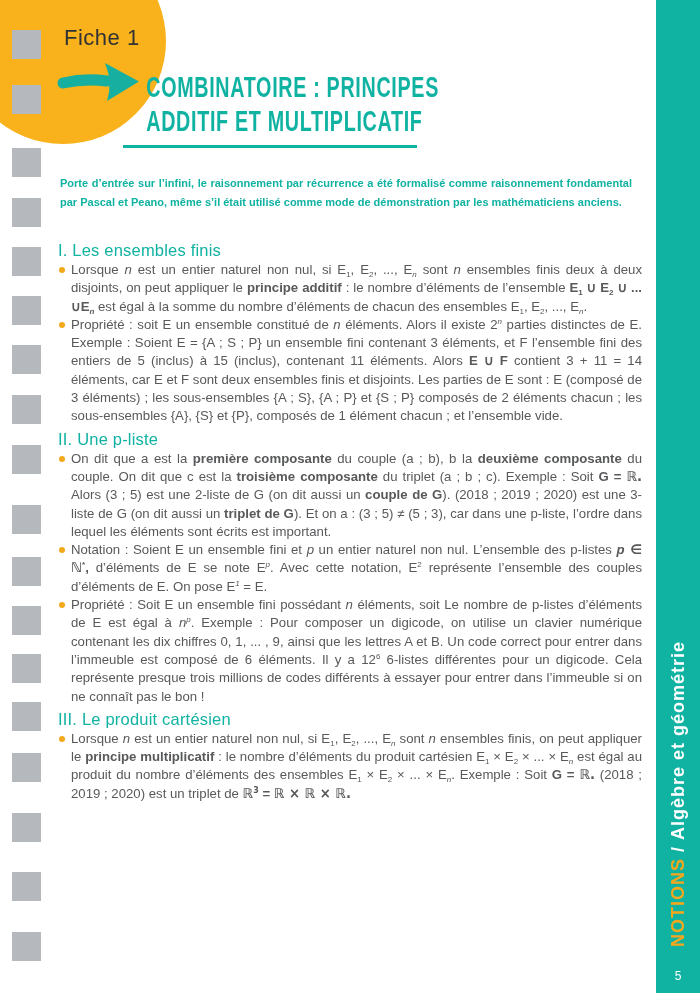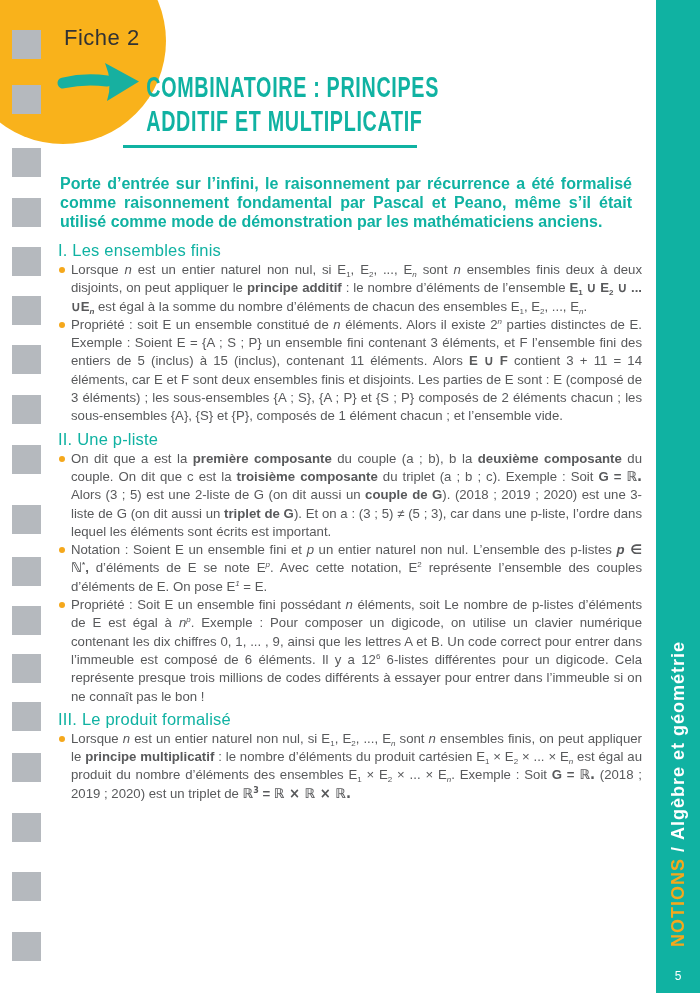--- a/index.html
+++ b/index.html
@@ -36,21 +36,21 @@
     color:var(--teal);
   }
   .title-line{
     font-size:29px;font-weight:bold;letter-spacing:1px;line-height:34px;
     white-space:nowrap;transform:scaleX(0.68);transform-origin:50% 50%;
   }
   .title-rule{width:294px;height:3px;background:var(--teal);margin:7px auto 0;}
   
   .intro{
     position:absolute;left:60px;top:174px;width:572px;margin:0;
-    font-size:16px;line-height:19px;font-weight:bold;color:var(--teal);
+    font-size:11px;line-height:19px;font-weight:bold;color:var(--teal);
     text-align:justify;
   }
   
   .content{position:absolute;left:58px;top:240px;width:584px;color:var(--text);}
   .content section + section{margin-top:3px;}
   .content h2{
     margin:0;font-size:16.5px;line-height:21px;font-weight:normal;
     color:var(--teal);letter-spacing:0.2px;
   }
   .bullet{position:relative;padding-left:13px;}
@@ -82,21 +82,21 @@
     color:#ffffff;font-size:12px;
   }
 </style>
 </head>
 <body>
 
 <div class="page">
 
   <div class="circle"></div>
 
-  <div class="fiche-label">Fiche 2</div>
+  <div class="fiche-label">Fiche 1</div>
 
   <svg class="arrow" viewBox="0 0 90 48" xmlns="http://www.w3.org/2000/svg">
     <path d="M8 25 Q 30 20 52 23" fill="none" stroke="#17B0A0" stroke-width="11" stroke-linecap="round"></path>
     <path d="M50 5 L84 23.5 L52 43 Q 58 24 50 5 Z" fill="#17B0A0"></path>
   </svg>
 
   <div>
       <div class="sq" style="top: 30px;"></div>
       <div class="sq" style="top: 85px;"></div>
       <div class="sq" style="top: 148px;"></div>
@@ -149,21 +149,21 @@
         <span class="dot"></span>
         <p class="btxt"><span>Notation : Soient E un ensemble fini et </span><span class="i">p</span><span> un entier naturel non nul. L’ensemble des p-listes </span><span class="b i">p</span><span class="b ds"> ∈ ℕ</span><span class="b sup">*</span><span class="b">,</span><span> d’éléments de E se note E</span><span class="sup i">p</span><span>. Avec cette notation, E</span><span class="sup">2</span><span> représente l’ensemble des couples d’éléments de E. On pose E</span><span class="sup i">1</span><span> = E.</span></p>
       </div>
       <div class="bullet">
         <span class="dot"></span>
         <p class="btxt"><span>Propriété : Soit E un ensemble fini possédant </span><span class="i">n</span><span> éléments, soit Le nombre de p-listes d’éléments de E est égal à </span><span class="i">n</span><span class="sup i">p</span><span>. Exemple : Pour composer un digicode, on utilise un clavier numérique contenant les dix chiffres 0, 1, ... , 9, ainsi que les lettres A et B. Un code correct pour entrer dans l’immeuble est composé de 6 éléments. Il y a 12</span><span class="sup">6</span><span> 6-listes différentes pour un digicode. Cela représente presque trois millions de codes différents à essayer pour entrer dans l’immeuble si on ne connaît pas le bon !</span></p>
       </div>
     </section>
 
     <section>
-      <h2>III. Le produit formalisé</h2>
+      <h2>III. Le produit cartésien</h2>
       <div class="bullet">
         <span class="dot"></span>
         <p class="btxt"><span>Lorsque </span><span class="i">n</span><span> est un entier naturel non nul, si E</span><span class="sub">1</span><span>, E</span><span class="sub">2</span><span>, ..., E</span><span class="sub i">n</span><span> sont </span><span class="i">n</span><span> ensembles finis, on peut appliquer le </span><span class="b">principe multiplicatif</span><span> : le nombre d’éléments du produit cartésien E</span><span class="sub">1</span><span> × E</span><span class="sub">2</span><span> × ... × E</span><span class="sub i">n</span><span> est égal au produit du nombre d’éléments des ensembles E</span><span class="sub">1</span><span> × E</span><span class="sub">2</span><span> × ... × E</span><span class="sub i">n</span><span>. Exemple : Soit </span><span class="b">G = </span><span class="b ds">ℝ.</span><span> (2018 ; 2019 ; 2020) est un triplet de </span><span class="b ds">ℝ</span><span class="b sup ds">3</span><span class="b"> = </span><span class="b ds">ℝ × ℝ × ℝ.</span></p>
       </div>
     </section>
 
   </main>
 
   <aside class="sidebar">
     <div class="side-text"><span class="side-cat">NOTIONS</span><span class="side-sep"> / </span><span class="side-sec">Algèbre et géométrie</span></div>

